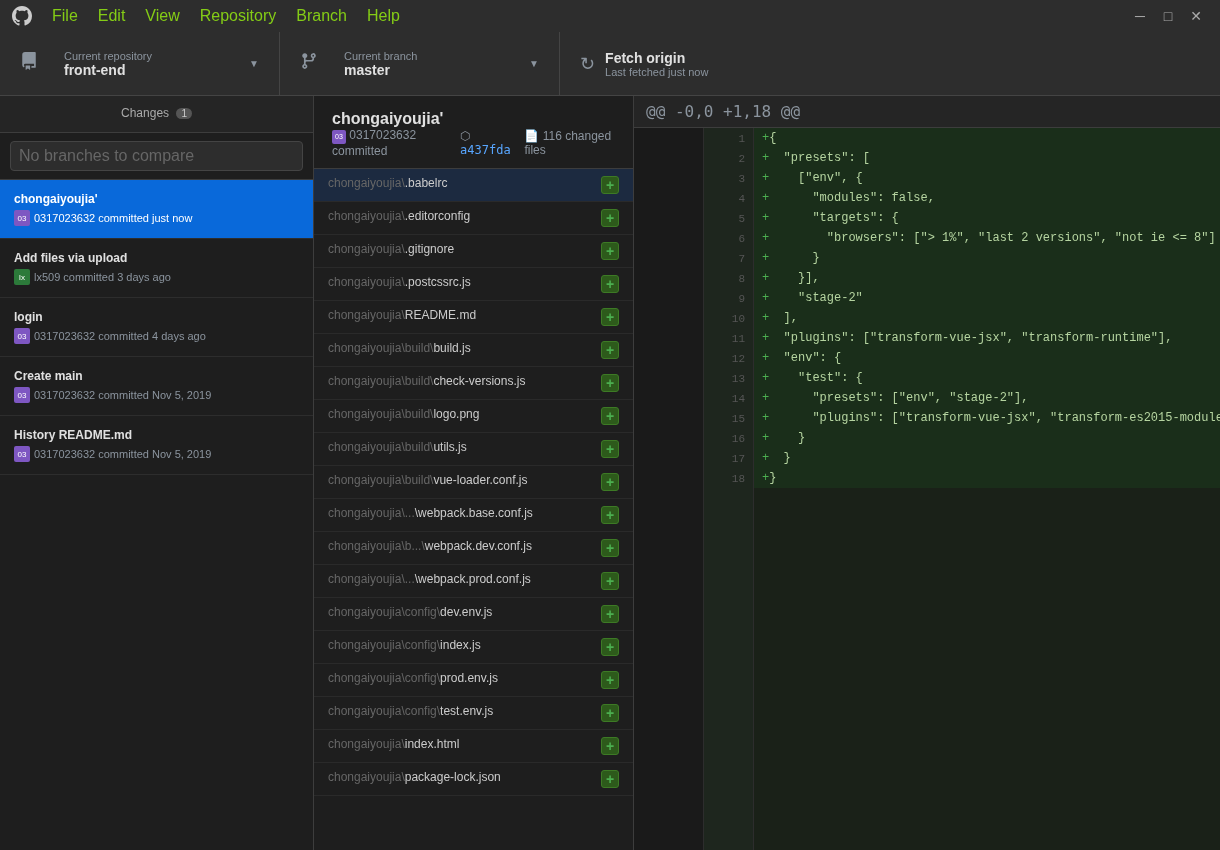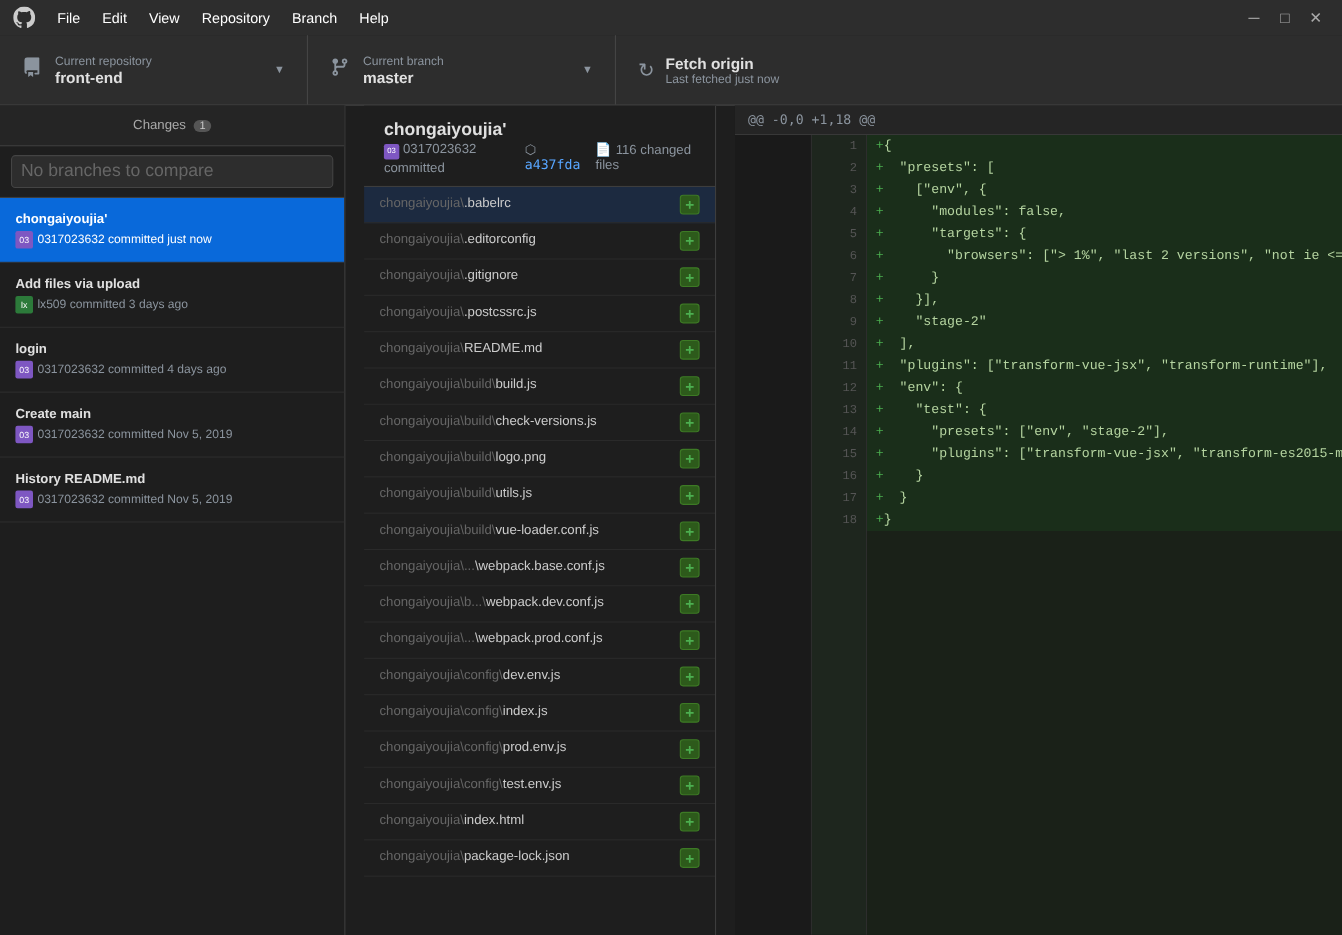--- a/index.html
+++ b/index.html
@@ -27,22 +27,22 @@
       height: 20px;
       margin-right: 12px;
     }
     .titlebar-menu {
       display: flex;
       gap: 4px;
       flex: 1;
     }
     .titlebar-menu-item {
       padding: 2px 8px;
-      color: #ffffff;
-      font-size: 13px;
+      color: #84cc16;
+      font-size: 16px;
       cursor: pointer;
       border-radius: 3px;
       text-align: center;
     }
     .titlebar-controls {
       display: flex;
       gap: 4px;
     }
     .titlebar-btn {
       width: 24px;
@@ -60,21 +60,21 @@
       height: 64px;
       background: #2d2d2d;
       border-bottom: 1px solid #444;
       display: flex;
       align-items: stretch;
     }
     .toolbar-section {
       display: flex;
       align-items: center;
       padding: 0 20px;
-      gap: 12px;
+      gap: 26px;
       border-right: 1px solid #444;
       cursor: pointer;
       min-width: 280px;
     }
     .toolbar-section:last-child { border-right: none; }
     .toolbar-icon {
       color: #8b949e;
       font-size: 18px;
     }
     .toolbar-text { flex: 1; }
@@ -95,21 +95,20 @@
       gap: 10px;
       cursor: pointer;
       flex: 1;
     }
     .fetch-icon { color: #8b949e; font-size: 18px; }
 
     
     .main {
       display: flex;
       height: calc(850px - 32px - 64px);
-      gap: 17px;
     }
 
     
     .sidebar {
       width: 314px;
       background: #1e1e1e;
       border-right: 1px solid #3d3d3d;
       display: flex;
       flex-direction: column;
       flex-shrink: 0;
@@ -260,21 +259,21 @@
       flex: 1;
       background: #1e1e1e;
       overflow: hidden;
       display: flex;
       flex-direction: column;
     }
     .diff-header {
       padding: 6px 12px;
       background: #252525;
       border-bottom: 1px solid #3d3d3d;
-      font-size: 12px;
+      font-size: 16px;
       color: #8b949e;
       font-family: monospace;
     }
     .diff-content {
       display: flex;
       flex: 1;
       overflow-y: auto;
       font-family: 'Consolas', 'Courier New', monospace;
       font-size: 12px;
     }

